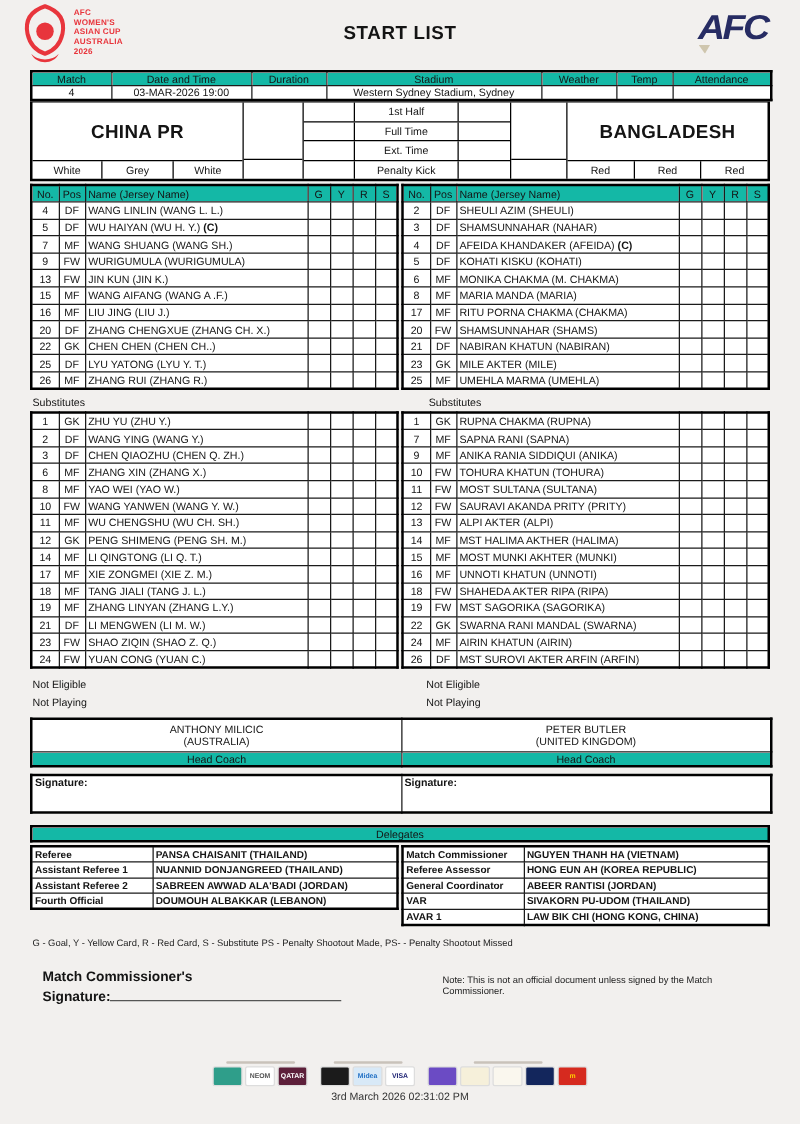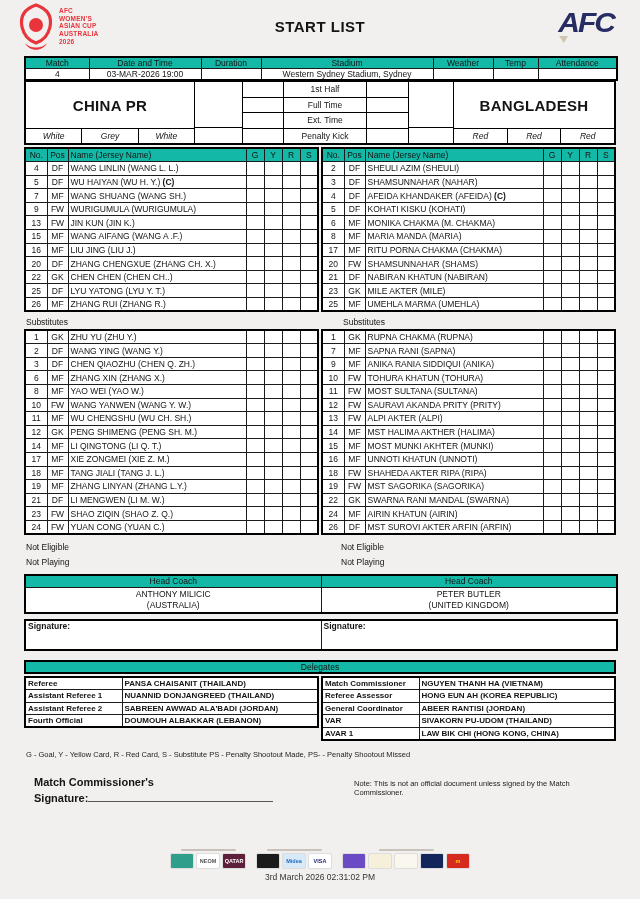--- a/index.html
+++ b/index.html
@@ -21,21 +21,21 @@
   .outer { border: 2px solid #000; }
 
   .mi { width: 592px; }
   .mi td { text-align: center; height: 11px; }
 
   
   .banner { display: flex; border: 2px solid #000; border-top-width: 1px; height: 64px; background: #fff; }
   .tbox { display: flex; flex-direction: column; border-right: 1px solid #000; }
   .tbox.home { width: 169px; } .tbox.away { width: 161px; border-right: none; border-left: 1px solid #000; }
   .tname { flex: 1; display: flex; align-items: center; justify-content: center; font-size: 15px; font-weight: bold; letter-spacing: .3px; }
-  .kitrow { height: 15px; display: flex; border-top: 1px solid #000; font-style: italic; }
+  .kitrow { height: 15px; display: flex; border-top: 1px solid #000; }
   .kitcell { flex: 1; border-right: 1px solid #000; text-align: center; font-size: 8.5px; line-height: 14px; }
   .kitcell:last-child { border-right: none; }
   .gapcol { width: 48px; display: flex; flex-direction: column; border-right: 1px solid #000; }
   .gapcol.r { border-right: none; border-left: 1px solid #000; width: 45px; }
   .gap-top { flex: 1; border-bottom: 1px solid #000; }
   .gap-bot { height: 15px; }
   .ctr { flex: 1; display: flex; flex-direction: column; }
   .srow { flex: 1; display: flex; border-bottom: 1px solid #000; }
   .srow:last-child { border-bottom: none; }
   .scell { width: 41px; border-right: 1px solid #000; }
@@ -747,26 +747,26 @@
     <span>Not Playing</span>
   </div>
 
   <table class="coach outer">
     <colgroup>
         <col style="width:296px">
         <col style="width:296px">
       </colgroup>
     <tbody>
         <tr>
+      <td><span>ANTHONY MILICIC</span><br><span>(AUSTRALIA)</span></td>
+      <td><span>PETER BUTLER</span><br><span>(UNITED KINGDOM)</span></td>
+    </tr>
+    <tr>
       <th class="gray">Head Coach</th>
       <th class="gray">Head Coach</th>
-    </tr>
-    <tr>
-      <td><span>ANTHONY MILICIC</span><br><span>(AUSTRALIA)</span></td>
-      <td><span>PETER BUTLER</span><br><span>(UNITED KINGDOM)</span></td>
     </tr>
   </tbody>
     </table>
 
   <table class="sig outer">
     <colgroup>
         <col style="width:296px">
         <col style="width:296px">
       </colgroup>
     <tbody>

